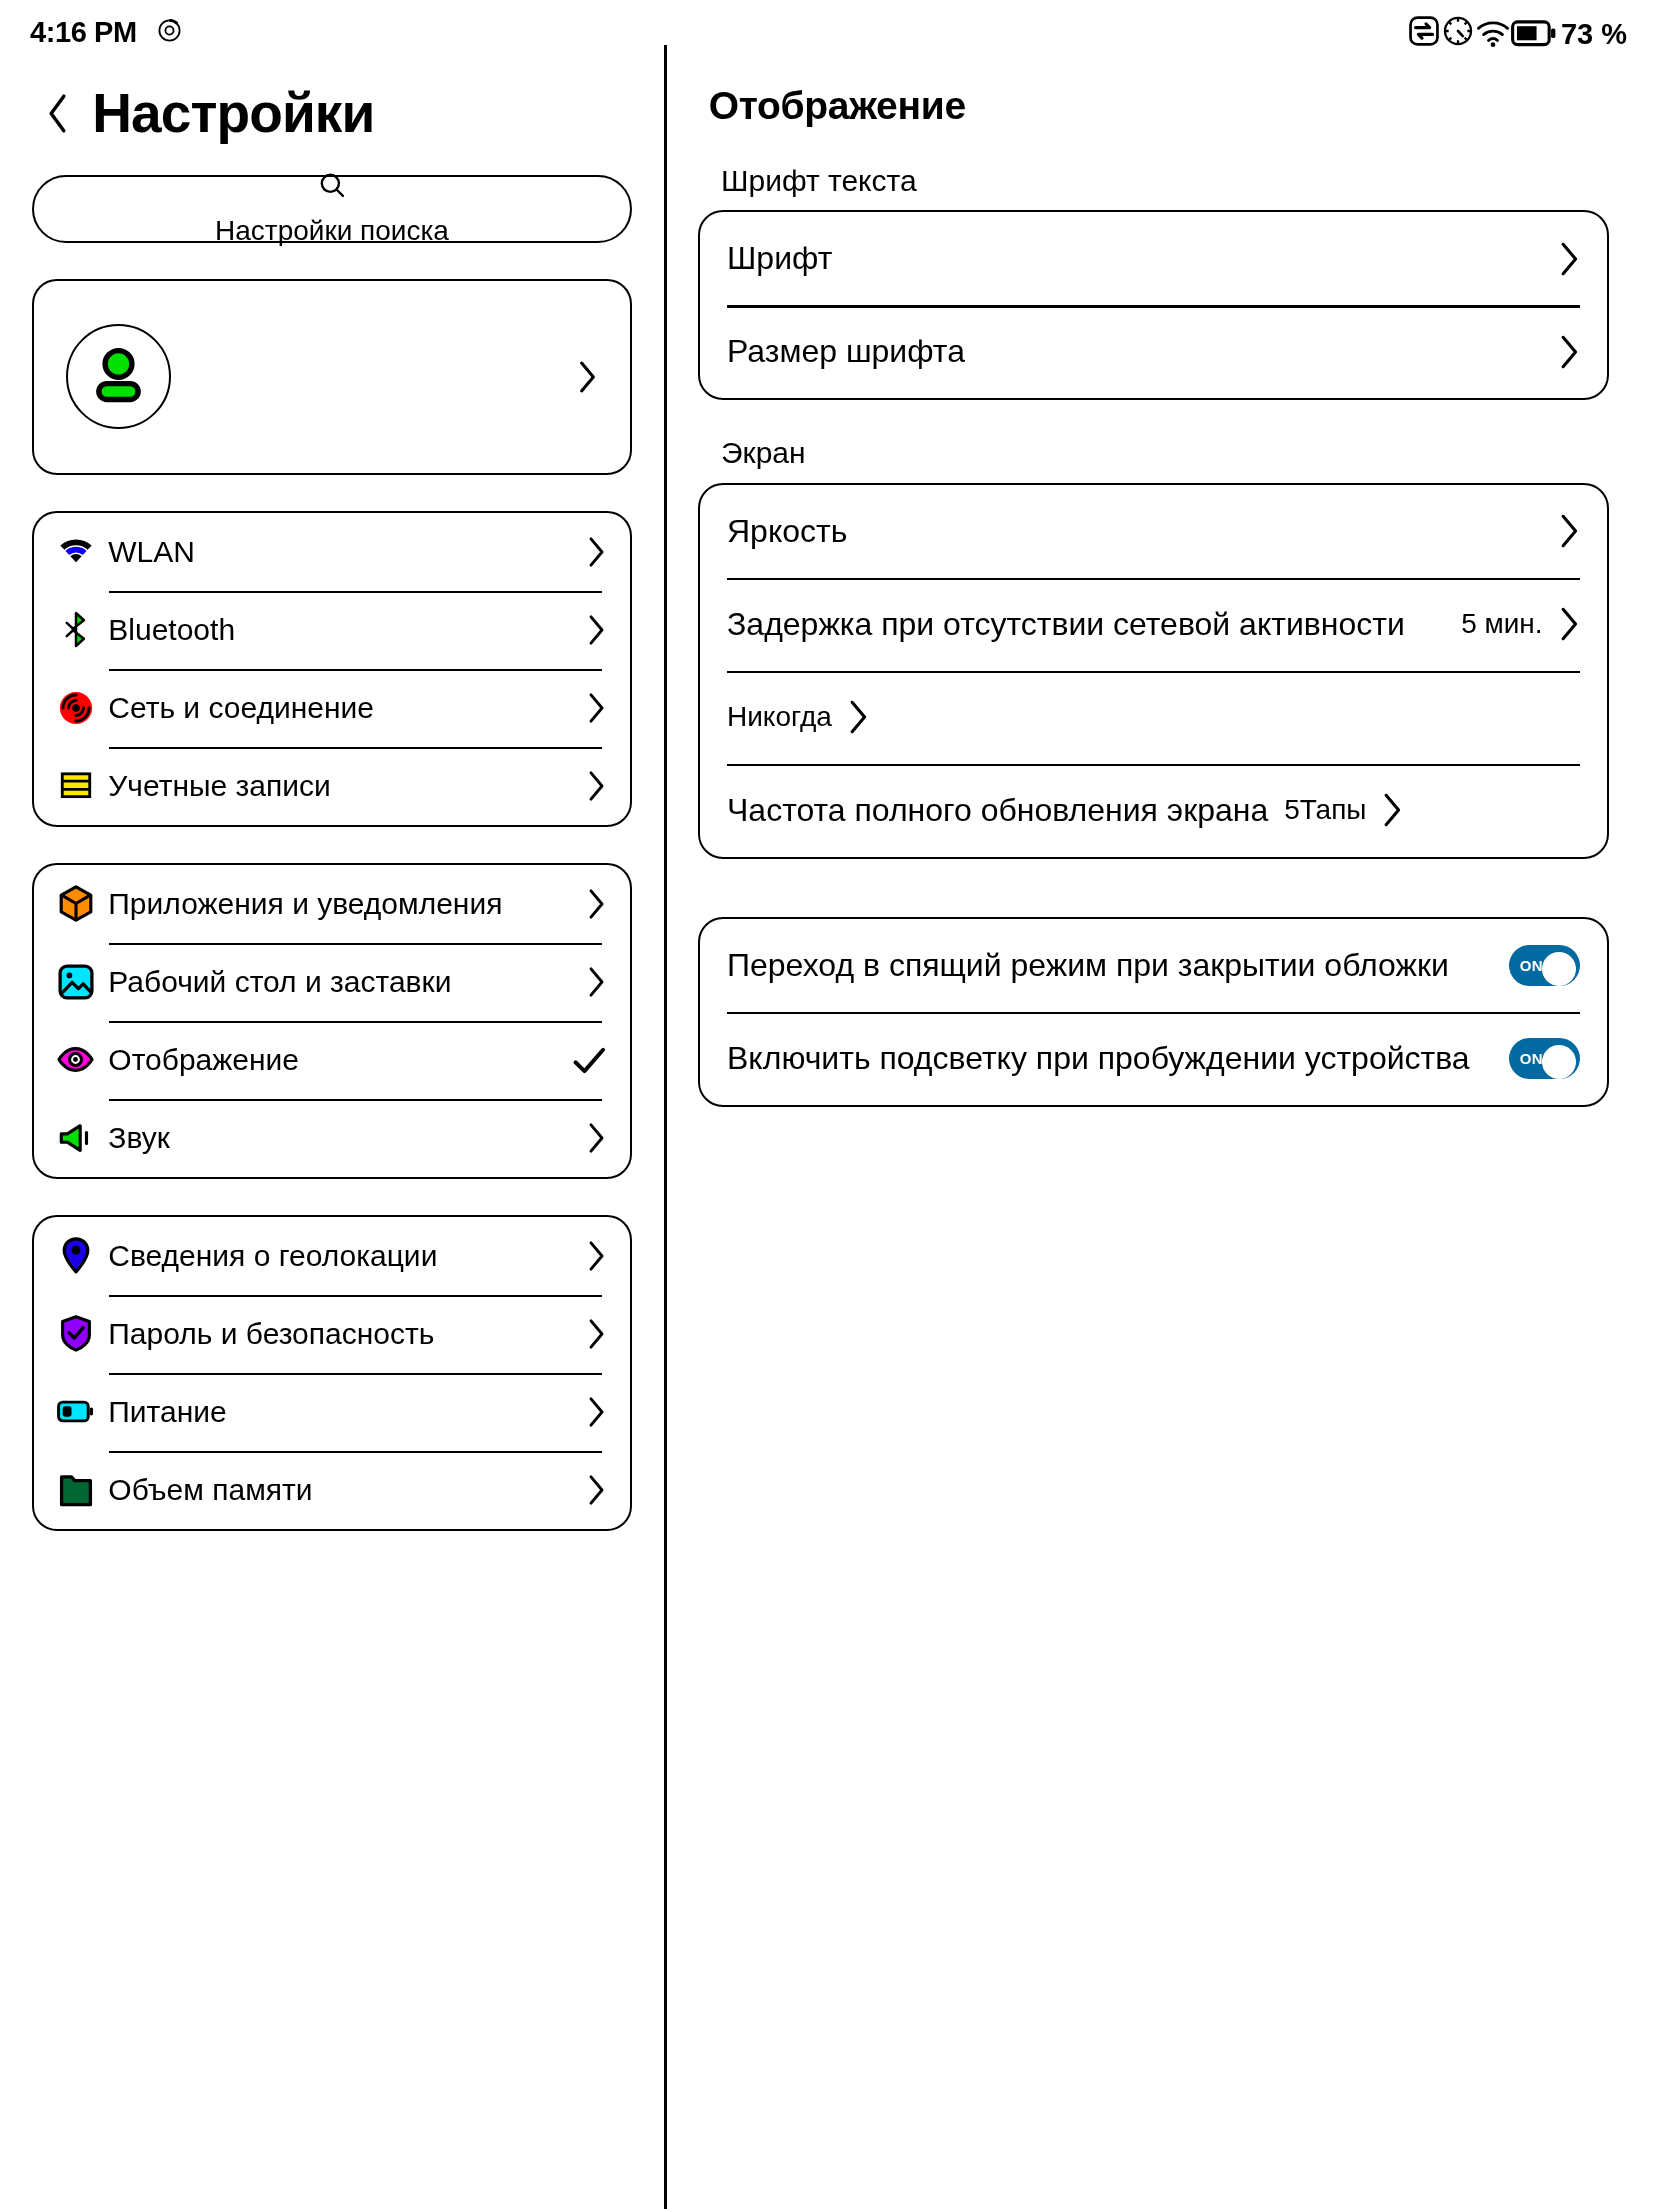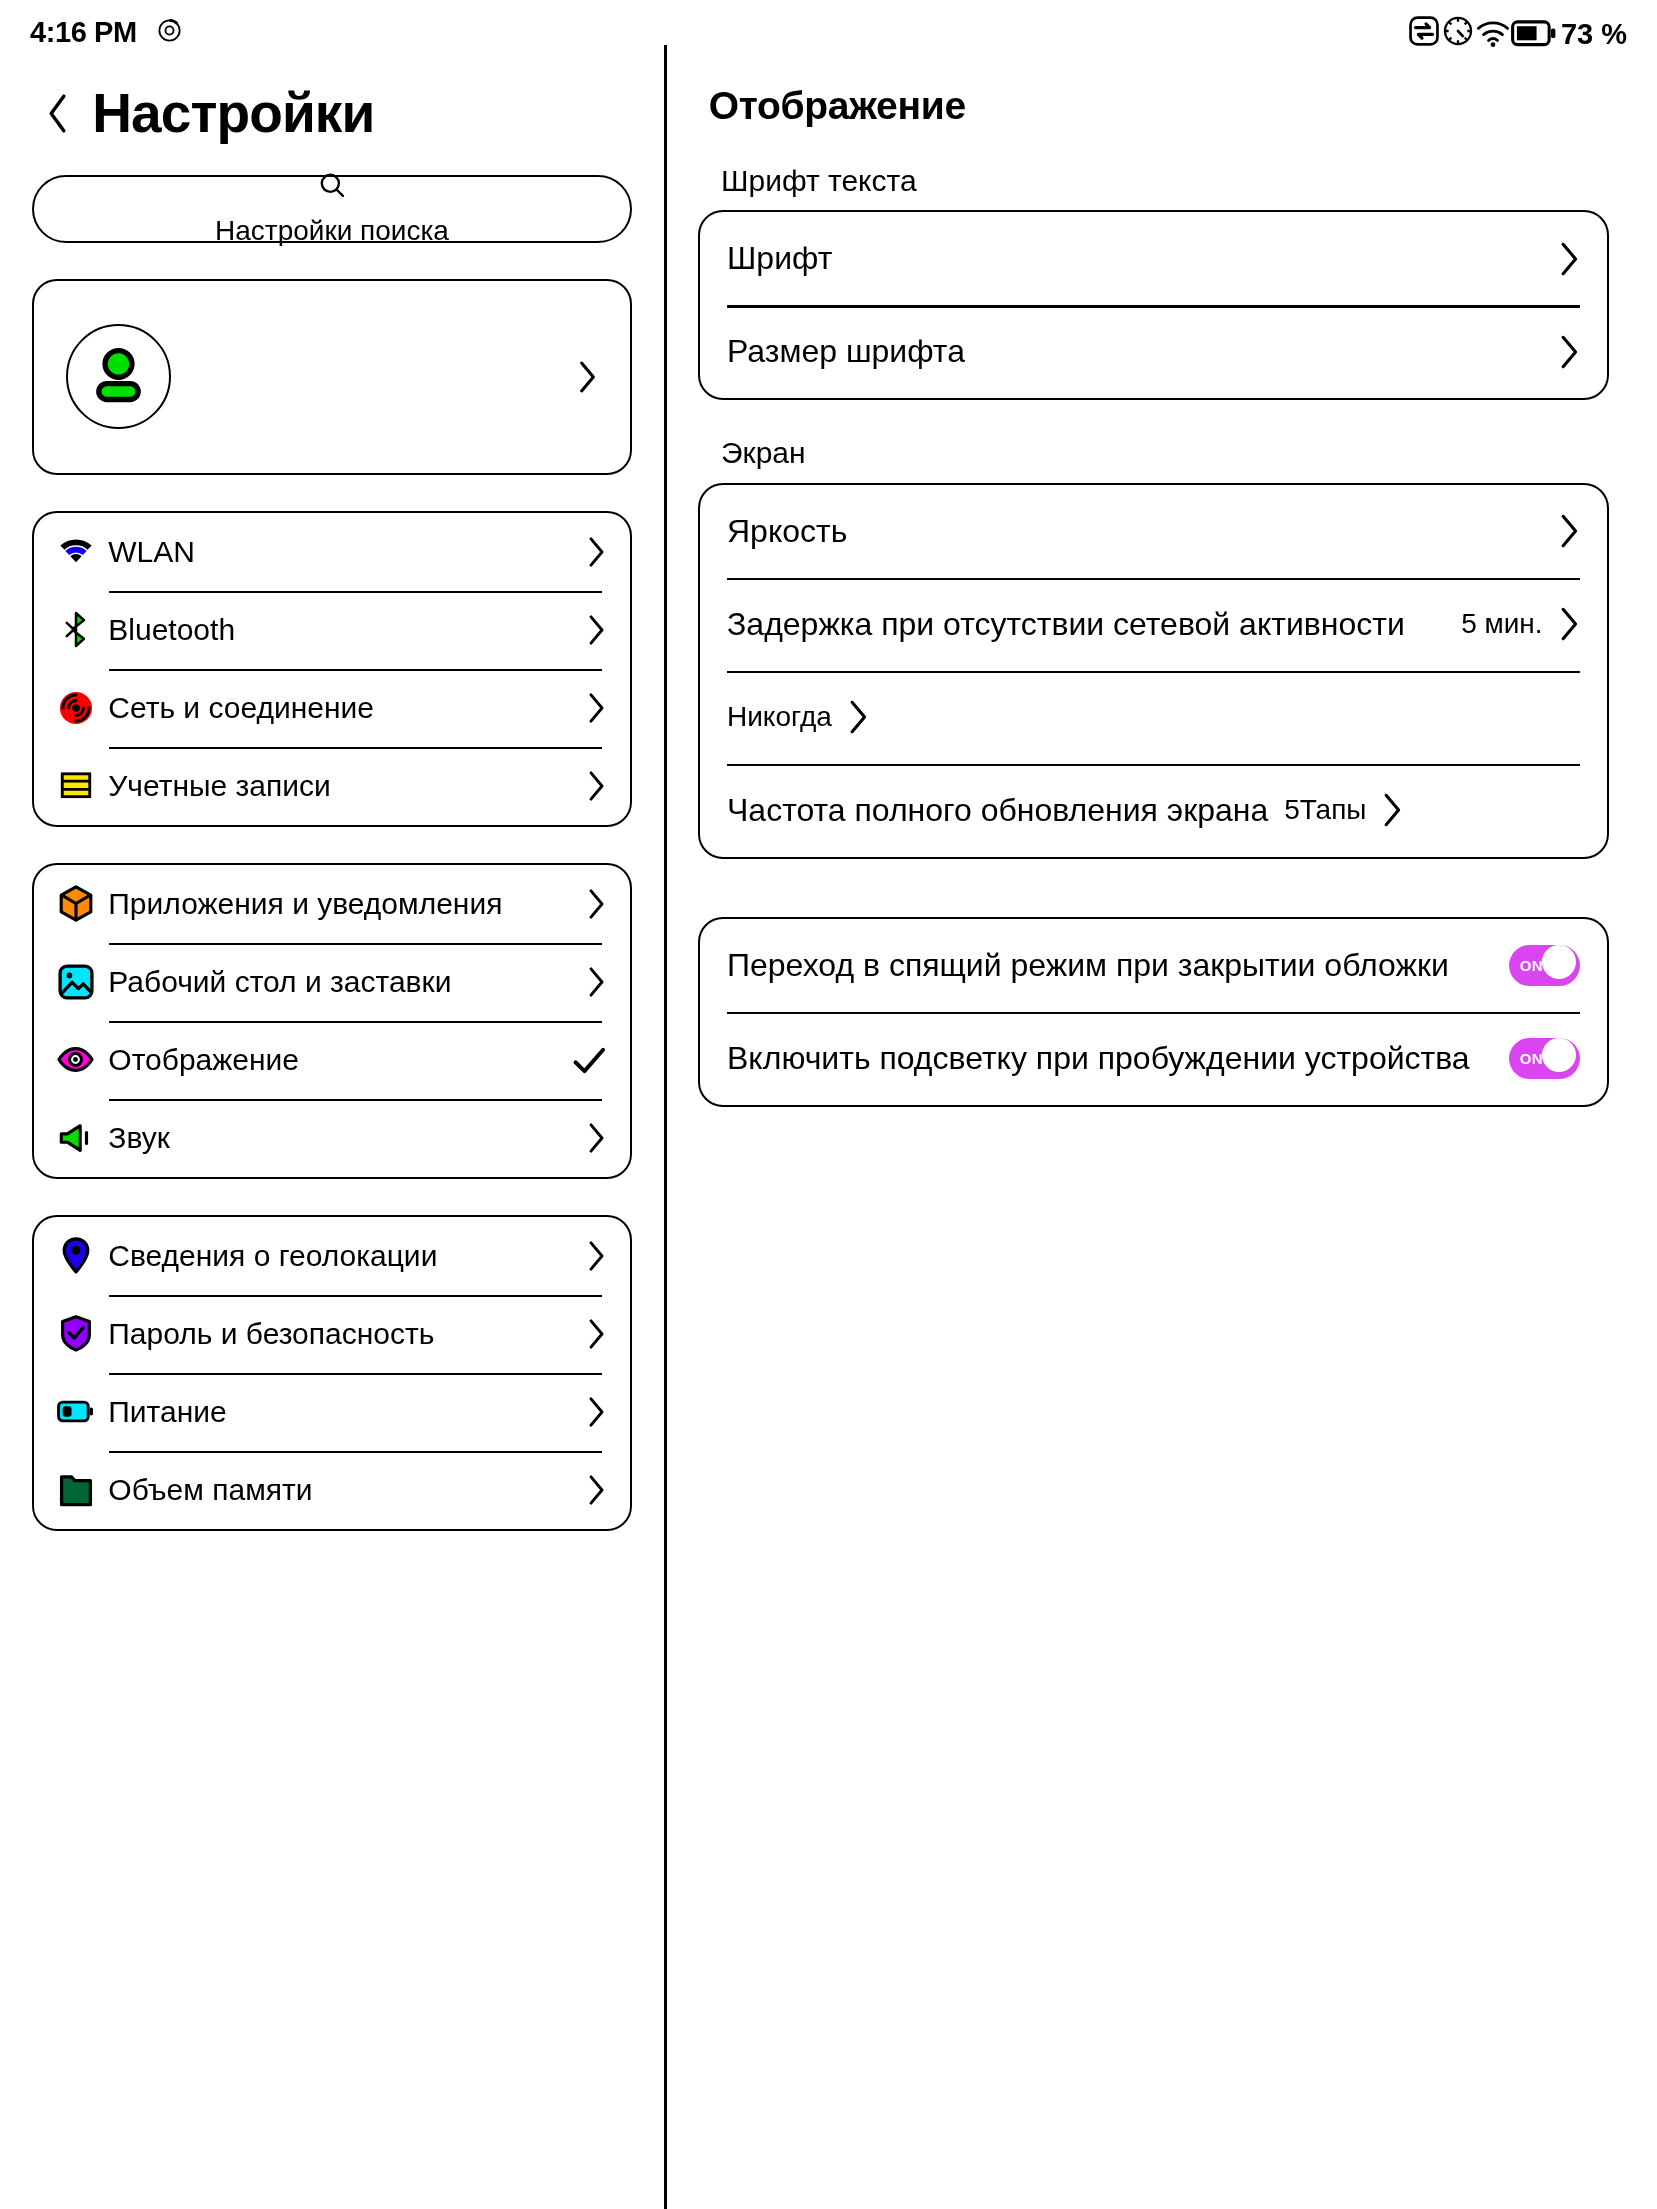--- a/index.html
+++ b/index.html
@@ -88,22 +88,22 @@
     content: ""; position: absolute; top: 0; left: 0; right: 0;
     height: 2.7px; background: #000;
   }
   .mrow-label { flex: 1; font-size: 32px; line-height: 1.2; }
   .mrow-label.tight { flex: 0 1 auto; }
   .mrow-value { font-size: 28px; white-space: nowrap; }
   .mrow-chev { width: 21.4px; flex: 0 0 21.4px; display: flex; align-items: center; justify-content: center; }
 
   .toggle-card { margin-top: 58px; }
   .toggle {
-    width: 71px; height: 41px; border-radius: 21.4px; background: #d946ef;
-    display: flex; align-items: flex-start; justify-content: flex-end;
+    width: 71px; height: 41px; border-radius: 21.4px; background: #0369a1;
+    display: flex; align-items: flex-end; justify-content: flex-end;
     padding: 0 3.6px; flex: 0 0 auto; position: relative;
   }
   .toggle-text {
     position: absolute; left: 10.7px; top: 50%; transform: translateY(-50%);
     color: #fff; font-size: 15px; font-weight: 700; letter-spacing: 0.4px;
   }
   .toggle-knob { width: 34px; height: 34px; border-radius: 50%; background: #fff; }
 </style>
 </head>
 <body>

